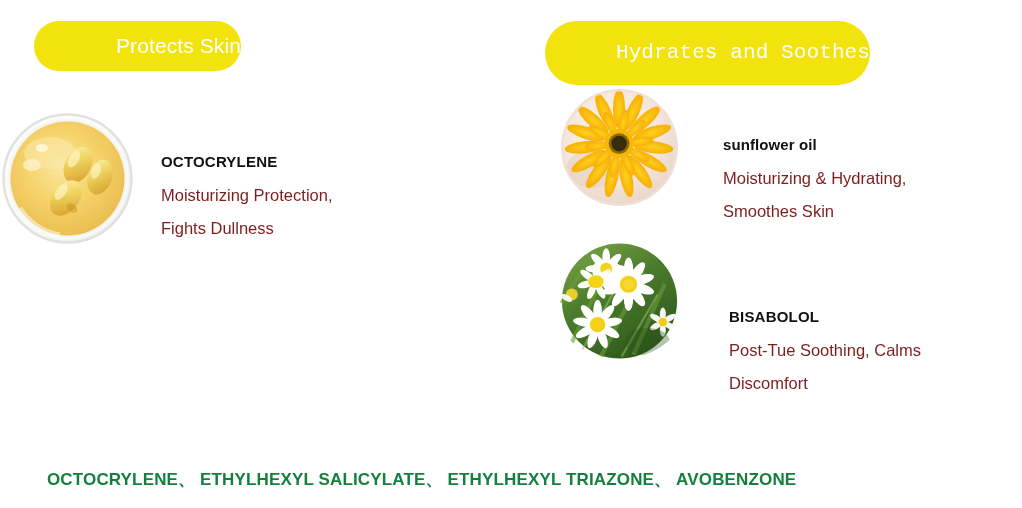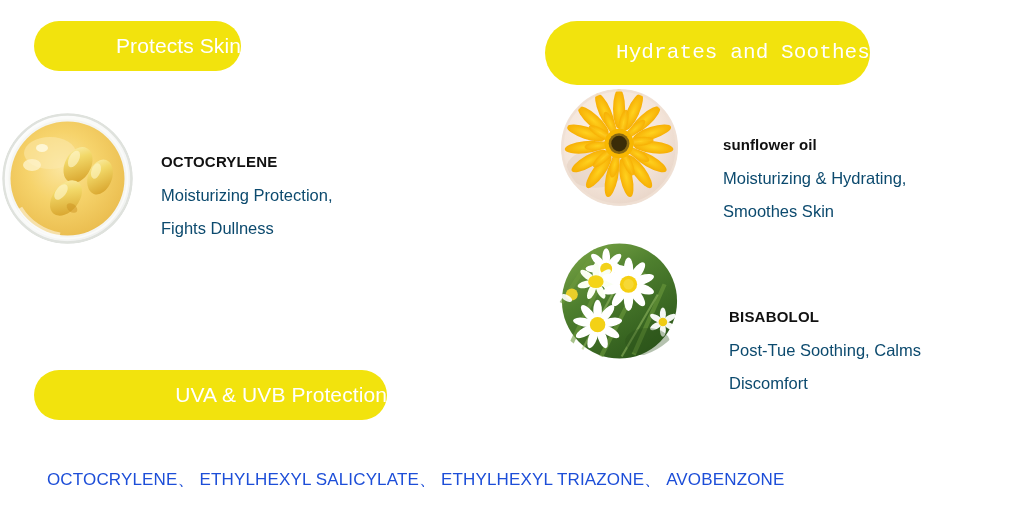--- a/index.html
+++ b/index.html
@@ -52,21 +52,21 @@
     font-weight: bold;
     font-size: 15px;
     letter-spacing: 0.2px;
     color: #111111;
     margin: 0 0 1px 0;
   }
   .ing-name.lower { letter-spacing: 0.1px; }
   .ing-desc {
     font-size: 16.5px;
     font-weight: 400;
-    color: #0c4a6e;
+    color: #7f1d1d;
     margin: 0;
     white-space: pre-line;
   }
 
   #text-tocopherol { left: 161px; top: 145px; width: 245px; }
   #text-sunflower  { left: 723px; top: 128px; width: 285px; }
   #text-bisabolol  { left: 729px; top: 268px; width: 285px; margin-top: 32px; }
 
   
   .photo {
@@ -79,42 +79,39 @@
   #photo-chamomile  { left: 552px; top: 243px; width: 135px; height: 116px; }
 
   .photo svg { display: block; width: 100%; height: 100%; }
 
   
   #ingredient-list {
     position: absolute;
     left: 47px;
     top: 468px;
     font-size: 17px;
-    font-weight: 400;
+    font-weight: 700;
     letter-spacing: 0.15px;
-    color: #1d4ed8;
+    color: #15803d;
     white-space: nowrap;
   }
 </style>
 </head>
 <body>
 
 <div class="canvas">
 
   <div class="badge" id="badge-protects">
     <span>Protects Skin</span>
   </div>
 
   <div class="badge" id="badge-hydrates">
     <span>Hydrates and Soothes</span>
   </div>
 
-  <div class="badge" id="badge-uv">
-    <span>UVA &amp; UVB Protection</span>
-  </div>
 
   <div class="photo" id="photo-tocopherol">
     <svg viewBox="0 0 131 131" xmlns="http://www.w3.org/2000/svg" aria-hidden="true">
       <defs>
         <radialGradient id="oilGrad" cx="45%" cy="40%" r="68%">
           <stop offset="0%" stop-color="#fbe6a0"></stop>
           <stop offset="45%" stop-color="#f6d36b"></stop>
           <stop offset="100%" stop-color="#e8b94a"></stop>
         </radialGradient>
         <linearGradient id="capGrad" x1="0" y1="0" x2="0.7" y2="1">

